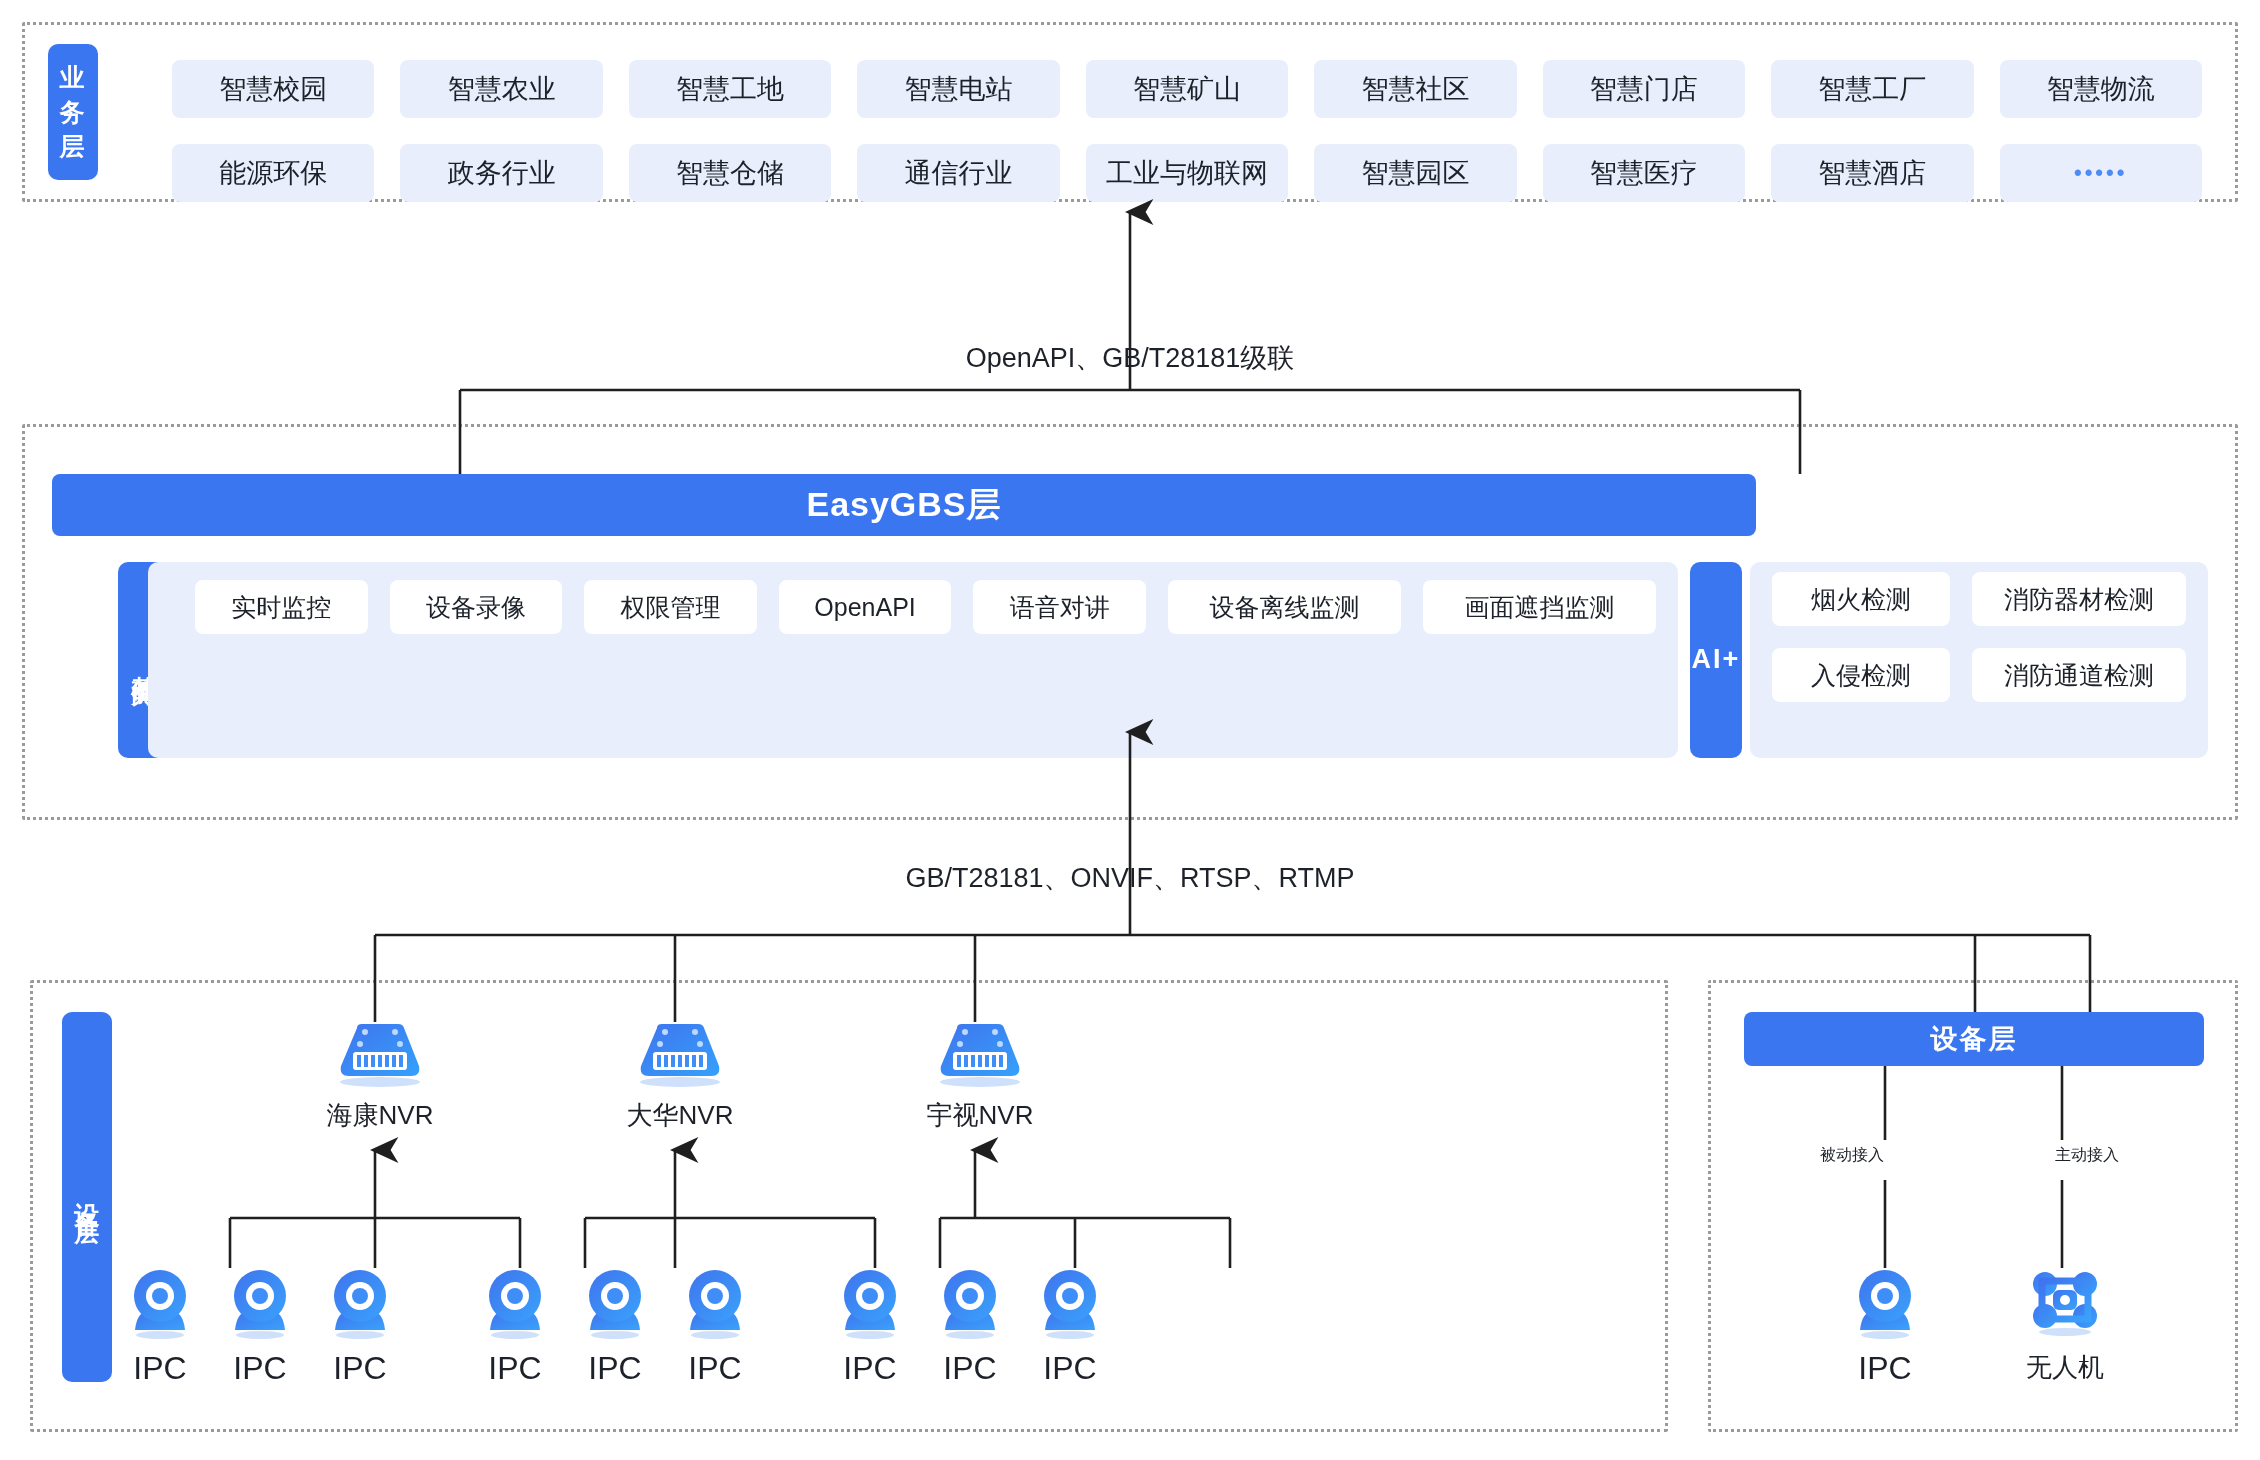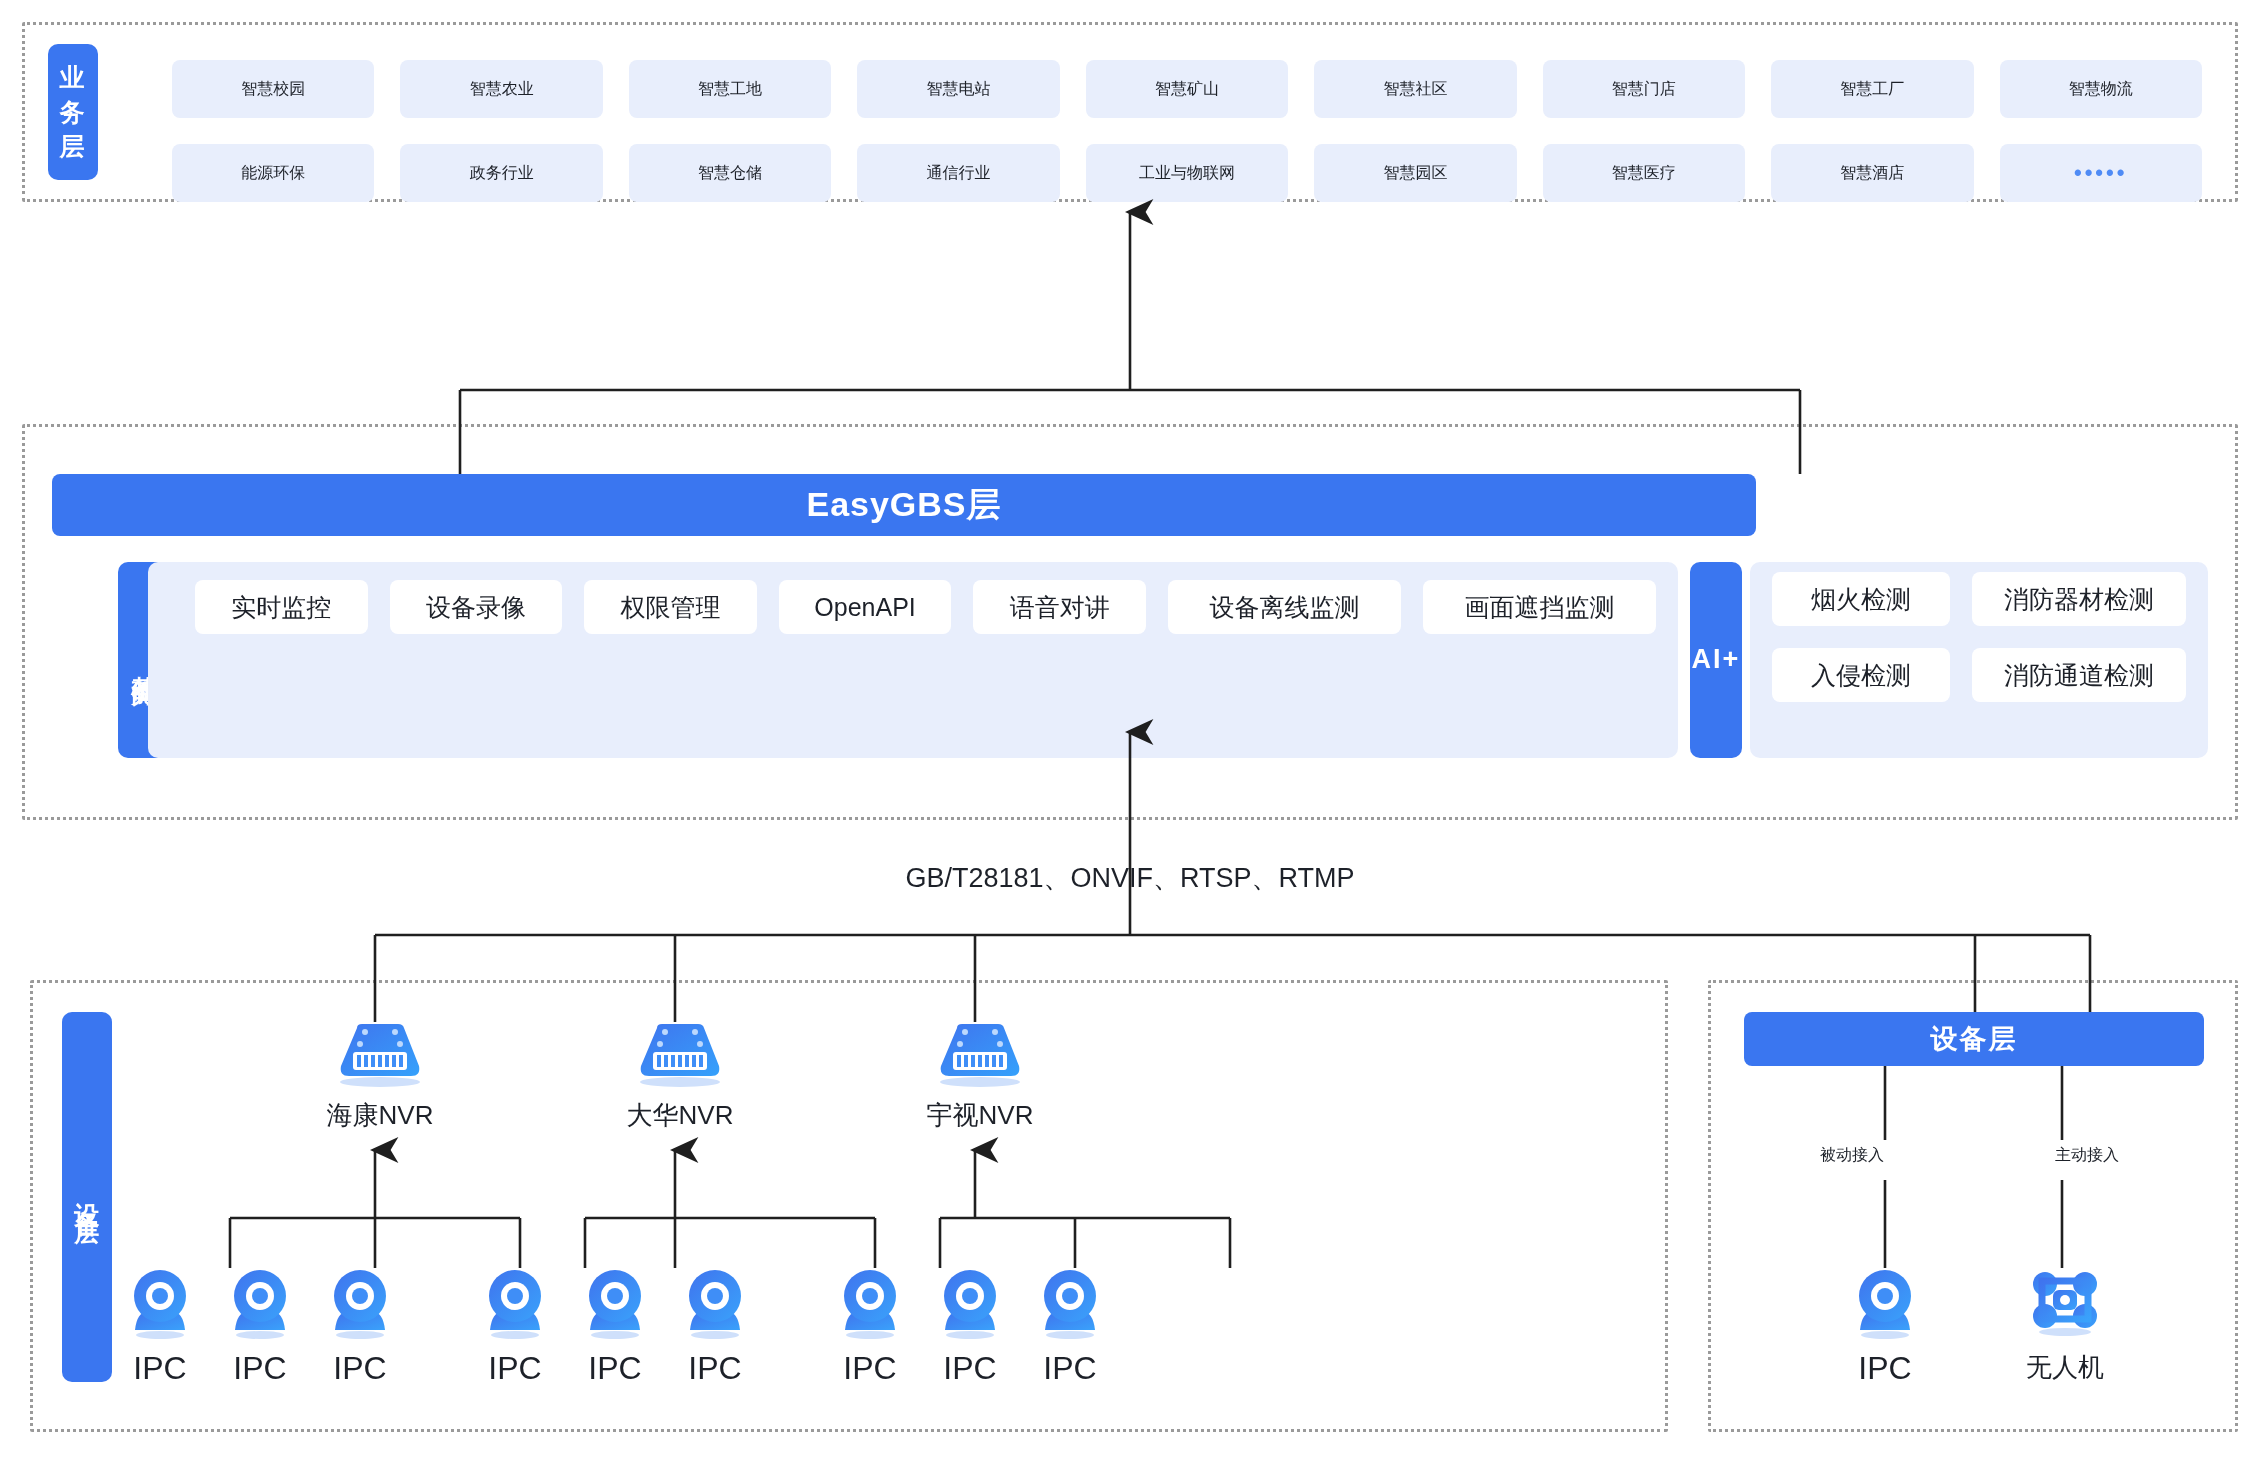--- a/index.html
+++ b/index.html
@@ -39,21 +39,21 @@
   .layer-tab span { display: block; }
 
   
   .chip {
     background: #e8eefc;
     border-radius: 8px;
     height: 58px;
     display: flex;
     align-items: center;
     justify-content: center;
-    font-size: 16px;
+    font-size: 27px;
     color: #1d2129;
     white-space: nowrap;
   }
   .chip.dots { color: #4f8bf5; letter-spacing: 3px; font-size: 22px; font-weight: 700; }
 
   
   .wchip {
     background: #ffffff;
     border-radius: 8px;
     height: 54px;
@@ -178,20 +178,21 @@
       <div class="chip">智慧仓储</div>
       <div class="chip">通信行业</div>
       <div class="chip">工业与物联网</div>
       <div class="chip">智慧园区</div>
       <div class="chip">智慧医疗</div>
       <div class="chip">智慧酒店</div>
       <div class="chip dots">•••••</div>
     </div>
   </div>
 
+  <div class="conn-label" style="left:830px; top:340px; width:600px;">OpenAPI、GB/T28181级联</div>
 
   <div class="dashed-panel" style="left:22px; top:424px; width:2216px; height:396px;"></div>
 
   <div class="gbs-bar" style="left:52px; top:474px; width:1704px; height:62px;">
     <span>EasyGBS层</span>
   </div>
 
   <div class="layer-tab" style="left:118px; top:562px; width:52px; height:196px; font-size:24px;">
     <span style="writing-mode: vertical-rl; text-orientation: upright;">基础能力</span>
   </div>

